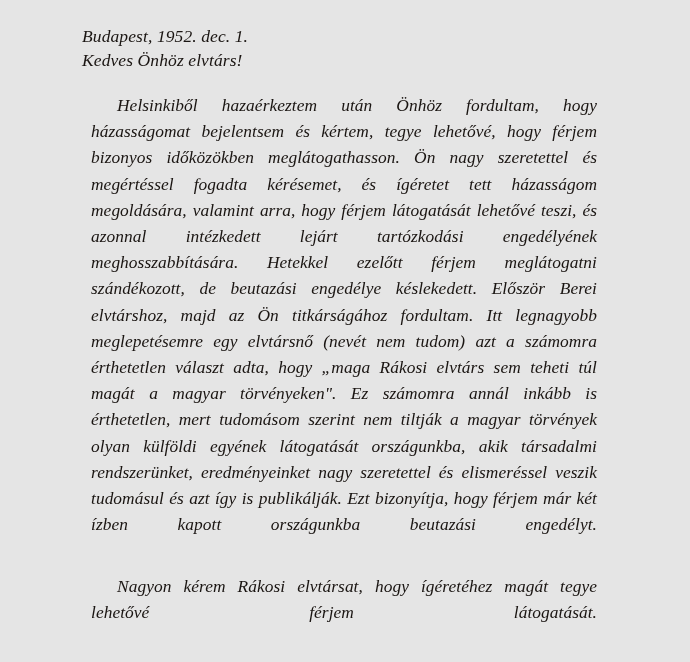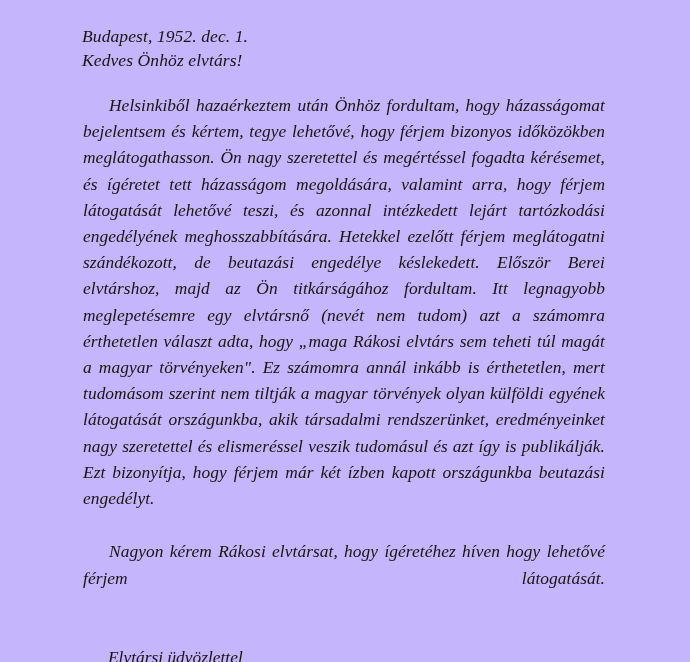--- a/index.html
+++ b/index.html
@@ -13,21 +13,21 @@
     background: #ffffff;
     font-family: "Liberation Serif", "DejaVu Serif", serif;
     color: #1a1512;
     overflow: hidden;
   }
 
   .page {
     position: relative;
     width: 690px;
     height: 662px;
-    background: #c4b5fd;
+    background: #e5e5e5;
   }
 
   .letter {
     position: absolute;
     left: 82px;
     top: 24px;
     width: 524px;
   }
 
   .heading {
@@ -44,21 +44,21 @@
     font-size: 17.4px;
     line-height: 26.2px;
     text-align: justify;
     text-justify: inter-word;
     letter-spacing: 0.05px;
     word-spacing: 0.3px;
     hyphens: manual;
   }
 
   .para {
-    margin: 1px;
+    margin: 9px;
     text-indent: 26px;
     text-align: justify;
   }
 
   
   .para:after {
     content: "";
     display: inline-block;
     width: 100%;
   }
@@ -81,21 +81,21 @@
 
   <div class="letter">
 
     <div class="heading">
       <div>Budapest, 1952. dec. 1.</div>
       <div>Kedves Önhöz elvtárs!</div>
     </div>
 
     <div class="body-block">
       <p class="para">Helsinkiből hazaérkeztem után Önhöz fordultam, hogy házasságomat bejelentsem és kértem, tegye lehetővé, hogy férjem bizonyos időközökben meglátogathasson. Ön nagy szeretettel és megértéssel fogadta kérésemet, és ígéretet tett házasságom megoldására, valamint arra, hogy férjem látogatását lehetővé teszi, és azonnal intézkedett lejárt tartózkodási engedélyének meghosszabbítására. Hetekkel ezelőtt férjem meglátogatni szándékozott, de beutazási engedélye késlekedett. Először Berei elvtárshoz, majd az Ön titkárságához fordultam. Itt legnagyobb meglepetésemre egy elvtársnő (nevét nem tudom) azt a számomra érthetetlen választ adta, hogy „maga Rákosi elvtárs sem teheti túl magát a magyar törvényeken". Ez számomra annál inkább is érthetetlen, mert tudomásom szerint nem tiltják a magyar törvények olyan külföldi egyének látogatását országunkba, akik társadalmi rendszerünket, eredményeinket nagy szeretettel és elismeréssel veszik tudomásul és azt így is publikálják. Ezt bizonyítja, hogy férjem már két ízben kapott országunkba beutazási engedélyt.</p>
-      <p class="para">Nagyon kérem Rákosi elvtársat, hogy ígéretéhez híven hogy lehetővé férjem látogatását.</p>
+      <p class="para">Nagyon kérem Rákosi elvtársat, hogy ígéretéhez magát tegye lehetővé férjem látogatását.</p>
     </div>
 
     <div class="sig-block">
       <p class="sig-closing">Elvtársi üdvözlettel</p>
 
     </div>
 
   </div>
 
 </div>

